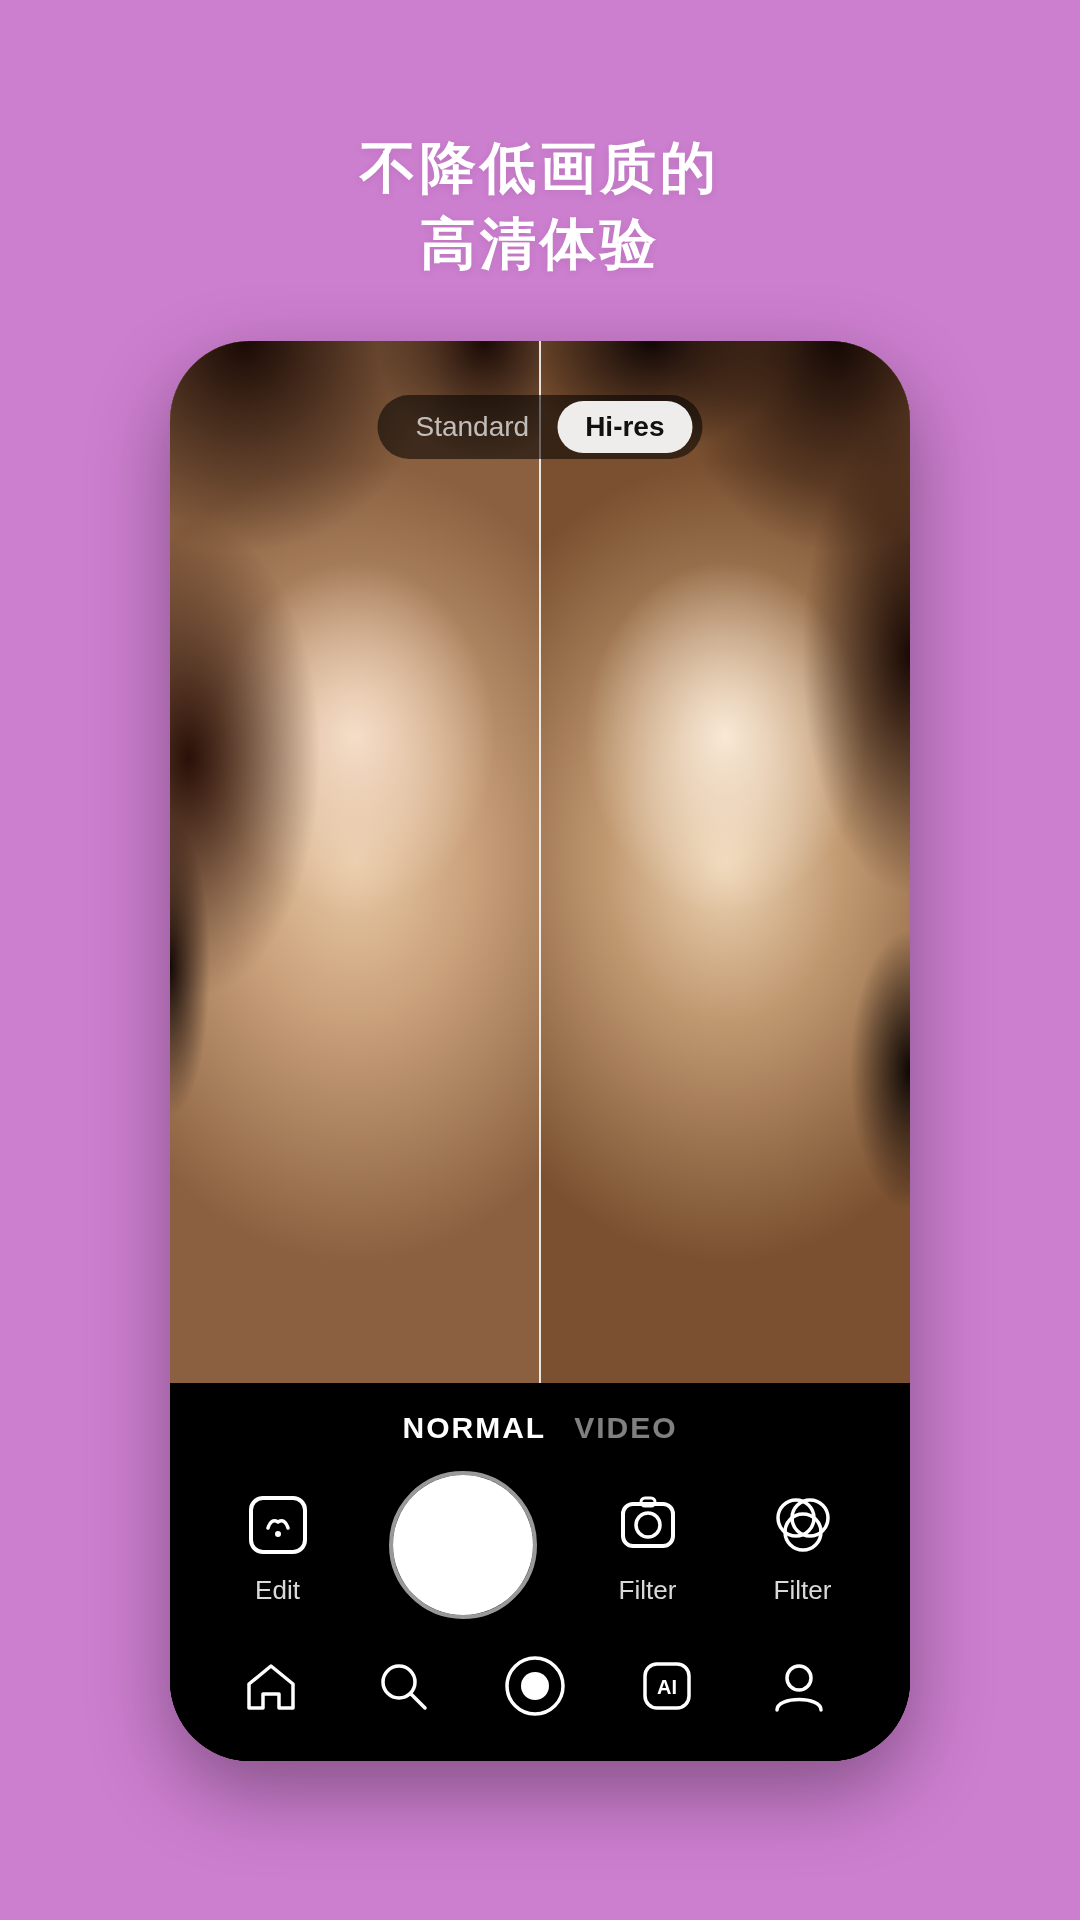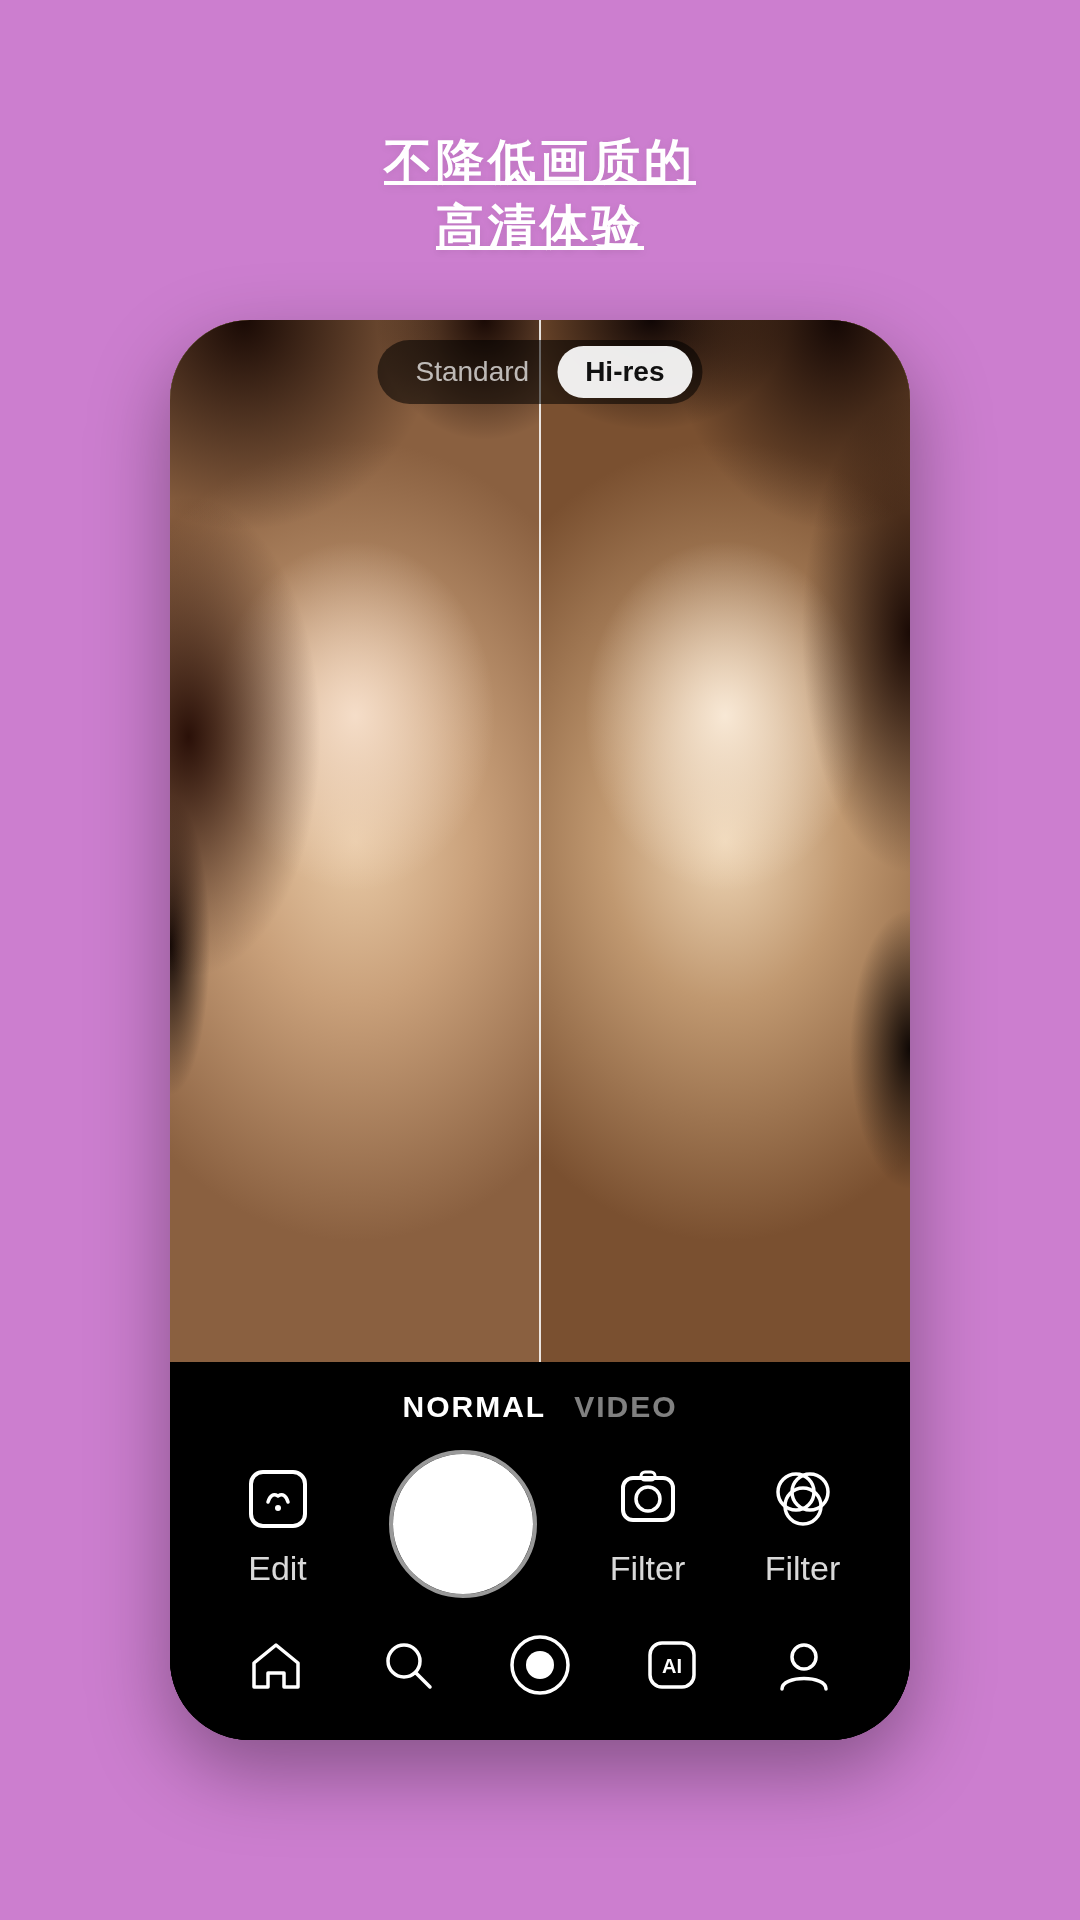--- a/index.html
+++ b/index.html
@@ -13,26 +13,25 @@
       font-family: -apple-system, 'PingFang SC', 'Helvetica Neue', sans-serif;
       overflow: hidden;
       position: relative;
     }
 
     
     .headline {
       margin-top: 130px;
       text-align: center;
       color: #fff;
-      font-size: 48px;
+      font-size: 56px;
       font-weight: 600;
       line-height: 1.35;
       letter-spacing: 4px;
       text-shadow: 0 2px 8px rgba(0,0,0,0.08);
-      text-decoration: underline;
     }
 
     
     .phone {
       margin-top: 60px;
       width: 740px;
       height: 1420px;
       background: #000;
       border-radius: 80px;
       overflow: hidden;
@@ -124,21 +123,21 @@
       bottom: 0;
       width: 2px;
       background: rgba(255,255,255,0.85);
       transform: translateX(-50%);
       z-index: 10;
     }
 
     
     .quality-toggle {
       position: absolute;
-      top: 20px;
+      top: 54px;
       left: 50%;
       transform: translateX(-50%);
       display: flex;
       align-items: flex-end;
       gap: 0;
       background: rgba(0,0,0,0.55);
       border-radius: 40px;
       padding: 6px 10px;
       z-index: 20;
     }
@@ -203,21 +202,21 @@
 
     .ctrl-icon {
       width: 80px;
       height: 80px;
       display: flex;
       align-items: center;
       justify-content: center;
     }
 
     .ctrl-label {
-      font-size: 34px;
+      font-size: 26px;
       color: rgba(255,255,255,0.85);
       font-weight: 400;
     }
 
     
     .shutter-btn {
       width: 140px;
       height: 140px;
       border-radius: 50%;
       background: #fff;
@@ -241,21 +240,20 @@
       flex-direction: column;
       align-items: center;
       cursor: pointer;
     }
 
     .nav-icon {
       width: 70px;
       height: 70px;
       display: flex;
       align-items: center;
-      justify-content: center;
     }
 
     
     svg {
       overflow: visible;
     }
   </style>
 </head>
 <body>
 

